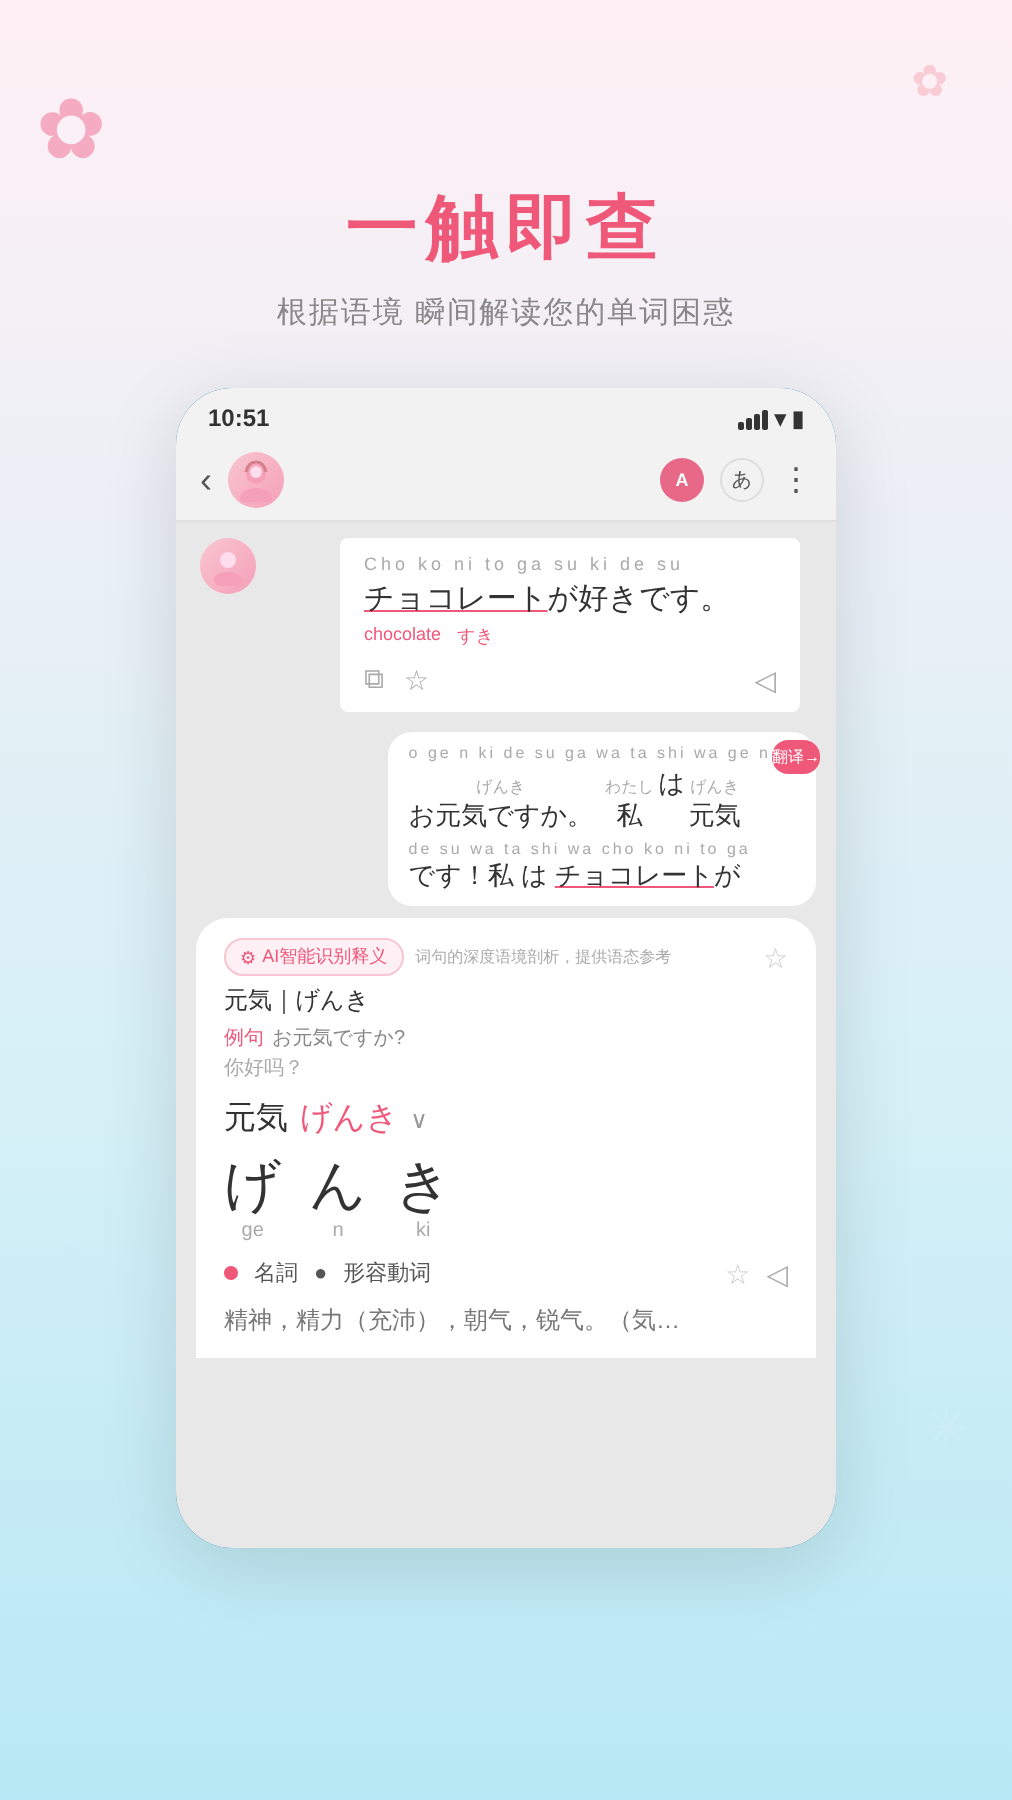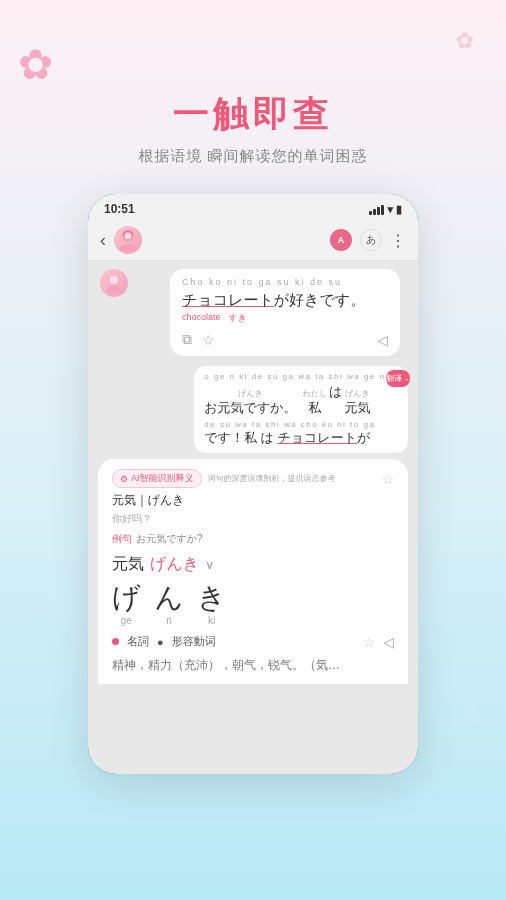--- a/index.html
+++ b/index.html
@@ -155,21 +155,21 @@
       background: #e8e8e8;
       flex: 1;
       padding: 8px 10px;
       position: relative;
       overflow: hidden;
     }
 
     
     .message-bubble {
       background: #fff;
-      border-radius: 14px;
+      border-radius: 4px;
       padding: 8px 12px;
       max-width: 230px;
       margin-left: 36px;
       position: relative;
     }
     .bubble-avatar {
       position: absolute;
       left: -34px;
       top: 0;
       width: 28px;
@@ -411,25 +411,25 @@
           <div class="ai-badge">
             <span>⚙</span>
             <span>AI智能识别释义</span>
           </div>
           <span class="smart-label" style="font-size:8px; color:#aaa;">词句的深度语境剖析，提供语态参考</span>
           <span class="star-btn">☆</span>
         </div>
 
         
         <div class="dict-word" style="font-size:12px; color:#333; font-weight:500; margin-bottom:3px;">元気｜げんき</div>
-        <div style="font-size:10px; color:#aaa; margin-bottom:6px;">你好吗？</div>
         <div style="display:flex; gap:4px; font-size:10px; color:#888; margin-bottom:1px;">
           <span style="color:#f0587a;">例句</span>
           <span>お元気ですか?</span>
         </div>
+        <div style="font-size:10px; color:#aaa; margin-bottom:6px;">你好吗？</div>
 
         
 
         
         <div class="word-heading">
           <span class="word-kanji">元気</span>
           <span class="word-kana">げんき</span>
           <span class="chevron-down">∨</span>
         </div>
 

